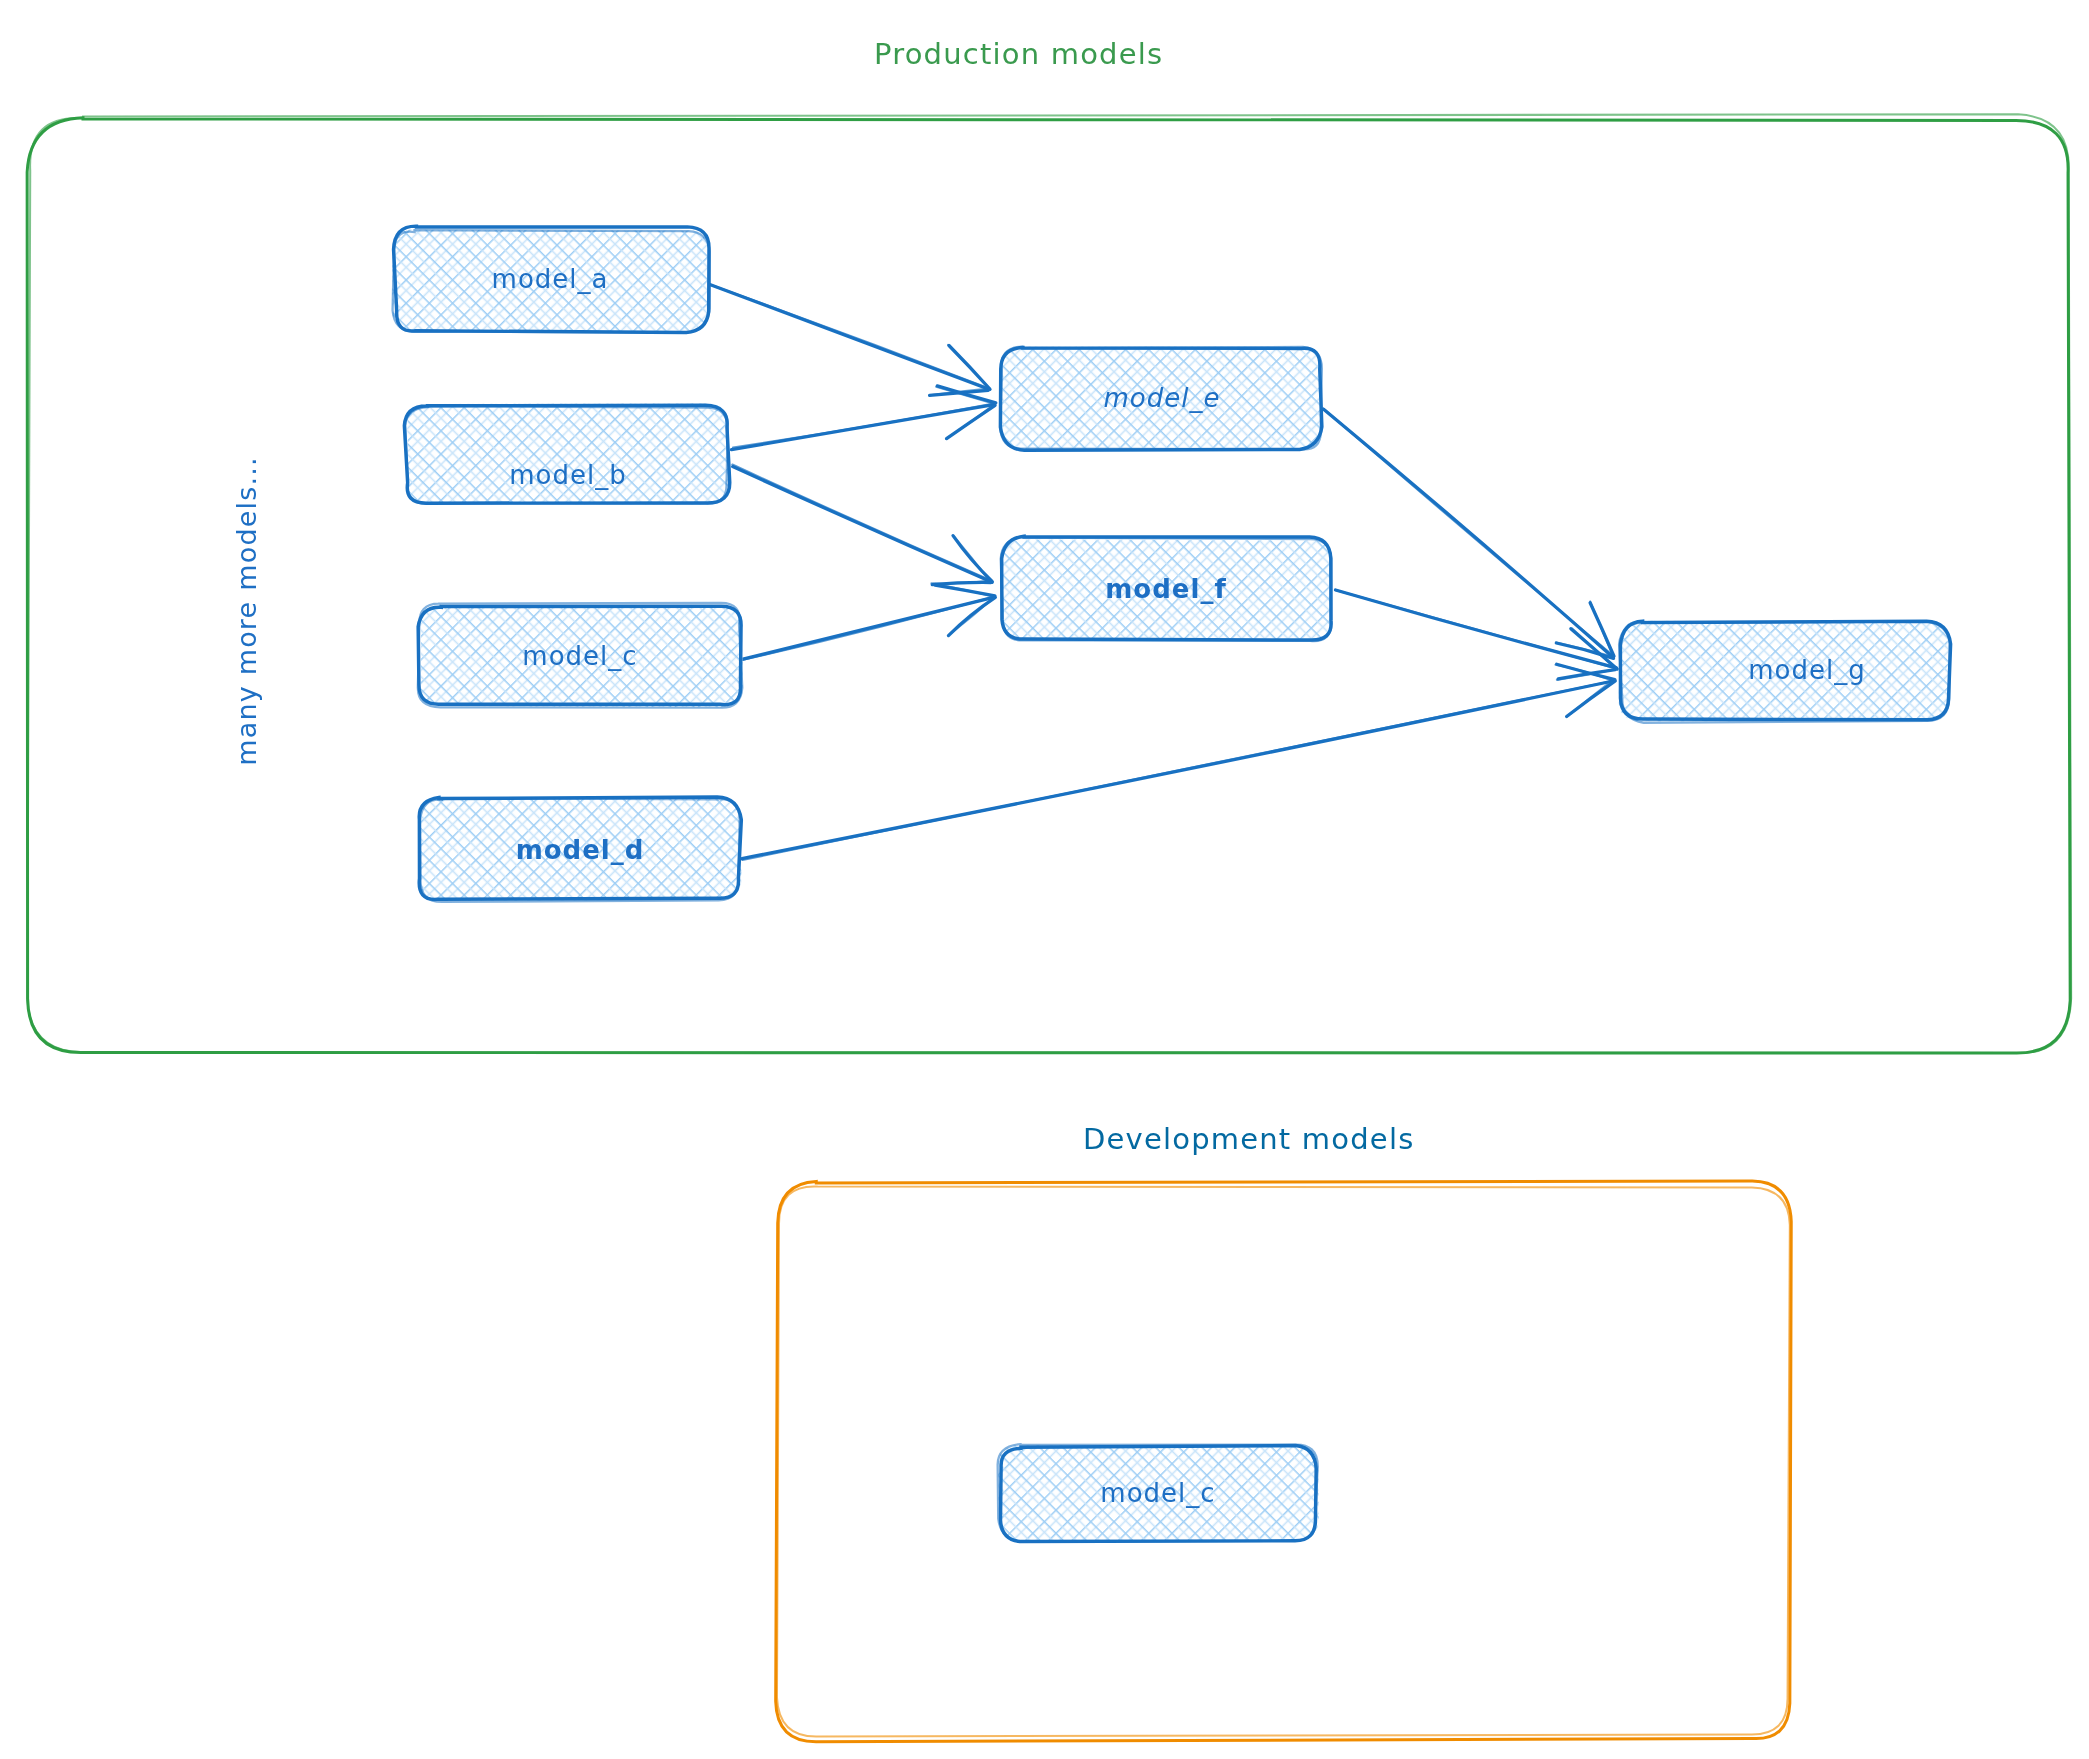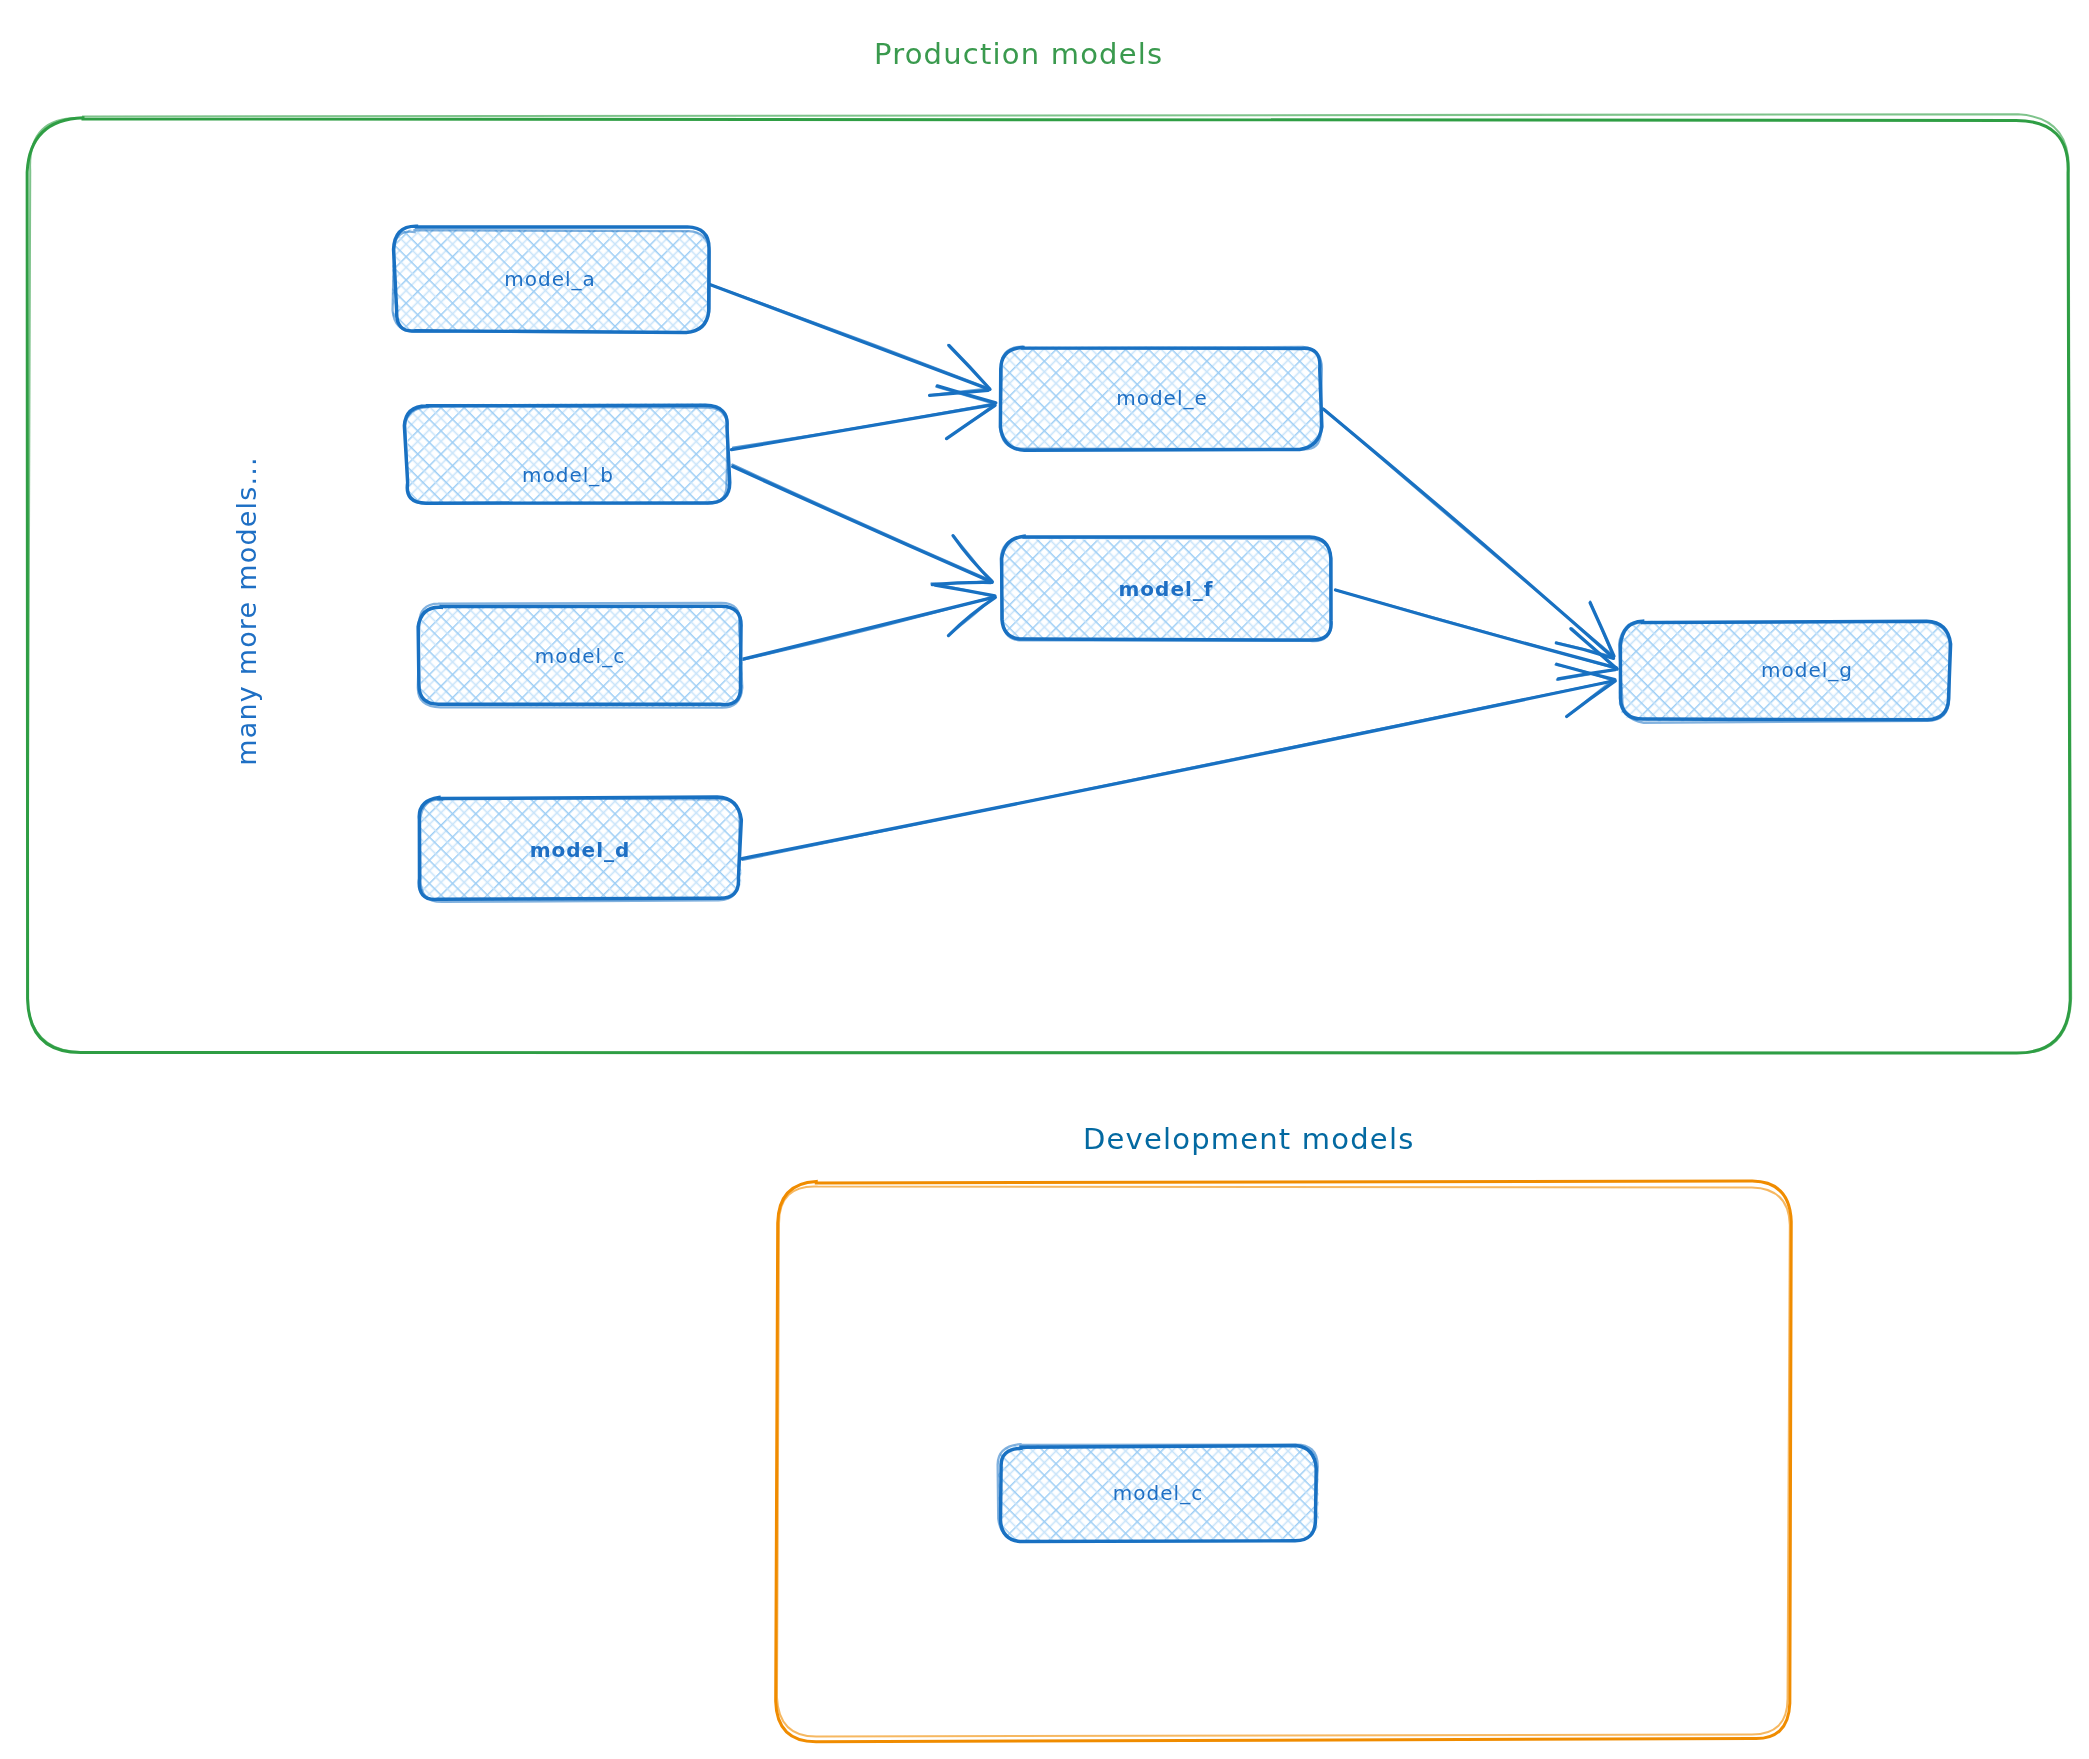--- a/index.html
+++ b/index.html
@@ -18,21 +18,21 @@
     letter-spacing:1.2px;
     white-space:nowrap;
     font-weight:400;
   }
   #prod-label{color:#3a9a4e;left:874px;top:25px;}
   #dev-label{color:#0369a1;left:1083px;top:1110px;}
 
   .node-label{
     position:absolute;
     font-family:"DejaVu Sans", sans-serif;
-    font-size:20px;
+    font-size:26px;
     color:#1e6fc4;
     letter-spacing:1px;
     white-space:nowrap;
     transform:translate(-50%,-50%);
     pointer-events:none;
   }
   #side-note{
     position:absolute;
     left:246px;top:599px;
     transform:translate(-50%,-50%) rotate(-90deg);
@@ -396,20 +396,20 @@
 
   <div class="grp-label" id="dev-label">Development models</div>
 
   <div id="side-note">many more models...</div>
 
   <div id="node-labels">
       <div class="node-label" style="left: 550px; top: 267px;">model_a</div>
       <div class="node-label" style="left: 568px; top: 443px; margin-top: 20px;">model_b</div>
       <div class="node-label" style="left: 580px; top: 644px;">model_c</div>
       <div class="node-label" style="left: 580px; top: 838px; font-weight: bold;">model_d</div>
-      <div class="node-label" style="left: 1162px; top: 386px;">model_e</div>
+      <div class="node-label" style="left: 1162px; top: 386px; font-style: italic;">model_e</div>
       <div class="node-label" style="left: 1166px; top: 577px; font-weight: bold;">model_f</div>
       <div class="node-label" style="left: 1784px; top: 658px; margin-left: 23px;">model_g</div>
       <div class="node-label" style="left: 1158px; top: 1481px;">model_c</div>
     </div>
 
 </div>
 
 
 </body></html>

